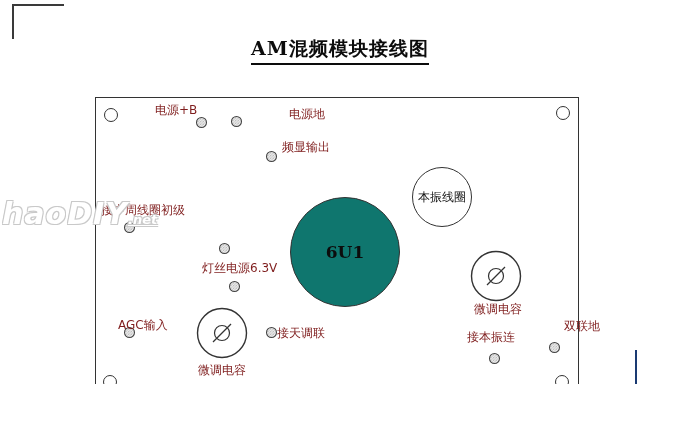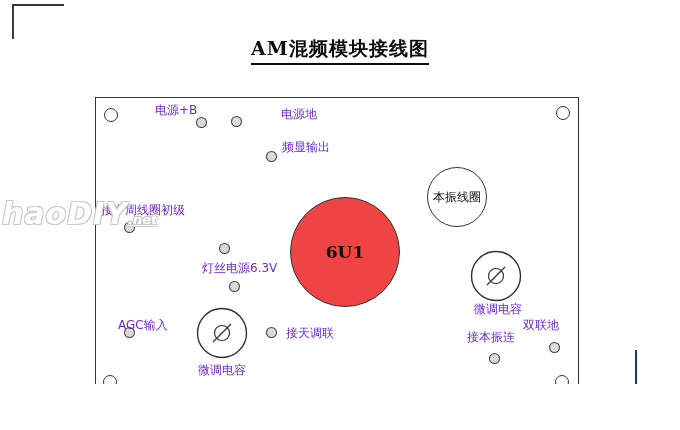--- a/index.html
+++ b/index.html
@@ -42,44 +42,44 @@
   .pad-power-gnd{left:230px;top:115px;}
   .pad-freq-out{left:265px;top:150px;}
   .pad-if-coil{left:123px;top:221px;}
   .pad-filament-top{left:218px;top:242px;}
   .pad-filament-bot{left:228px;top:280px;}
   .pad-agc{left:123px;top:326px;}
   .pad-ant{left:265px;top:326px;}
   .pad-osc-conn{left:488px;top:352px;}
   .pad-gang-gnd{left:548px;top:341px;}
   
-  .lbl{position:absolute;font-size:12px;line-height:14px;white-space:nowrap;color:#6d28d9;}
+  .lbl{position:absolute;font-size:12px;line-height:14px;white-space:nowrap;color:#7f1d1d;}
   .lbl-power-b{left:155px;top:103px;}
-  .lbl-power-gnd{left:234px;top:107px;padding-left:47px;}
+  .lbl-power-gnd{left:242px;top:107px;padding-left:47px;}
   .lbl-freq-out{left:282px;top:140px;}
   .lbl-if-coil{left:101px;top:203px;}
   .lbl-filament{left:202px;top:261px;}
   .lbl-agc{left:118px;top:310px;margin-top:8px;}
-  .lbl-ant{left:286px;top:326px;}
+  .lbl-ant{left:277px;top:326px;}
   .lbl-osc-conn{left:467px;top:331px;font-family:Liberation Mono, monospace;}
-  .lbl-gang-gnd{left:523px;top:319px;font-family:Liberation Mono, monospace;}
+  .lbl-gang-gnd{left:564px;top:319px;}
   .lbl-trimmer-left{left:198px;top:363px;}
   .lbl-trimmer-right{left:474px;top:302px;}
   
   .tube{
     position:absolute;left:290px;top:197px;width:110px;height:110px;
-    border:1.4px solid #333;border-radius:50%;background:#ef4444;
+    border:1.4px solid #333;border-radius:50%;background:#0f766e;
     display:flex;align-items:center;justify-content:center;box-sizing:border-box;
   }
   .tube span{font-family:"DejaVu Serif","Liberation Serif",serif;font-size:17px;font-weight:600;color:#0c0c0c;}
   
   .osc-coil{
     position:absolute;left:412px;top:167px;width:60px;height:60px;
     border:1.4px solid #333;border-radius:50%;background:#fff;
-    display:flex;align-items:center;justify-content:center;box-sizing:border-box;margin-left:15px;
+    display:flex;align-items:center;justify-content:center;box-sizing:border-box;
   }
   .osc-coil span{font-size:12px;white-space:nowrap;color:#111;}
   
   .trimmer{position:absolute;width:52px;height:52px;}
   .trimmer-left{left:196px;top:307px;}
   .trimmer-right{left:470px;top:250px;}
   
   .wm-left{
     position:absolute;left:2px;top:196px;z-index:5;
     font-style:italic;font-weight:bold;color:#ffffff;

